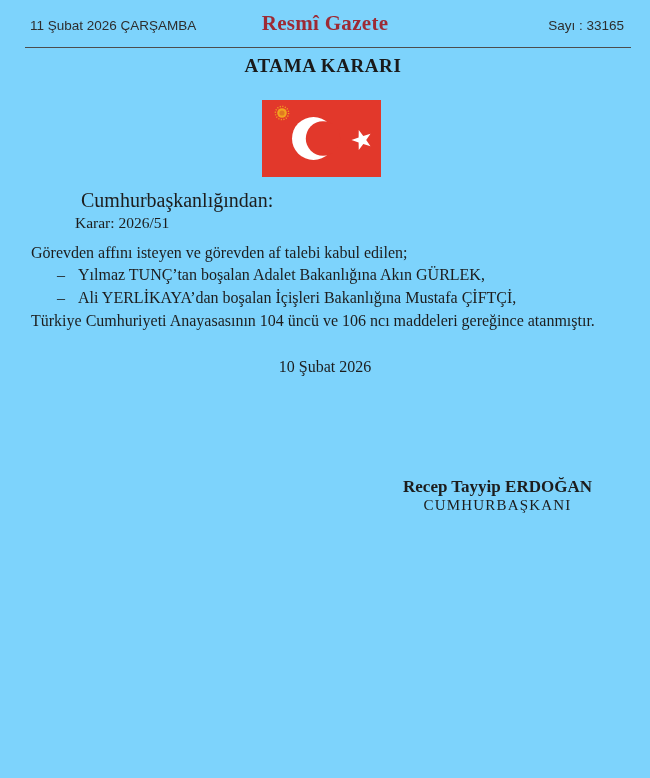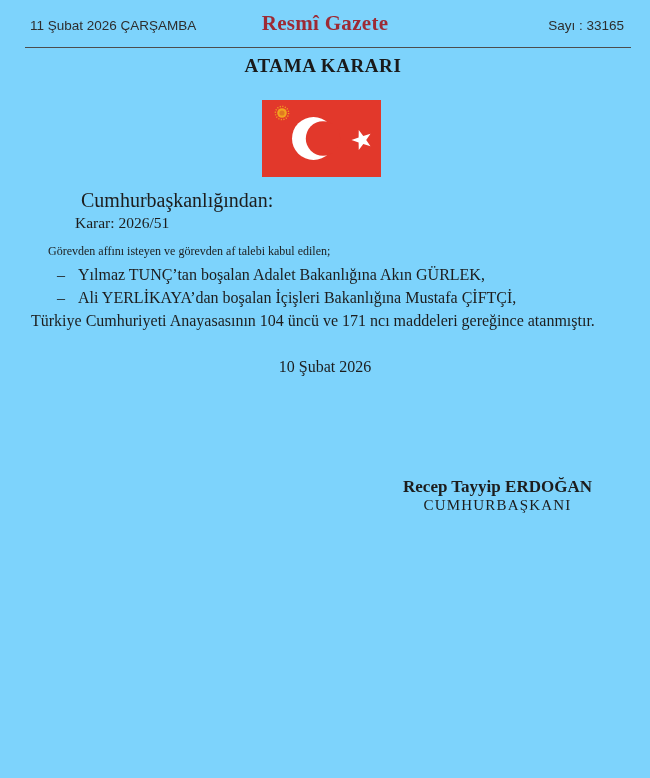--- a/index.html
+++ b/index.html
@@ -40,21 +40,21 @@
     width:119px; height:77px; line-height:0;
   }
   .issuer {
     position:absolute; left:81px; top:189px;
     font-size:20px; text-underline-offset:3px;
   }
   .decision-no {
     position:absolute; left:75px; top:214px;
     font-size:15.5px; font-weight:normal;
   }
-  .intro   { position:absolute; left:31px; top:244px; font-size:12px; white-space:nowrap;margin-left:17px; }
+  .intro   { position:absolute; left:31px; top:244px; font-size:16px; white-space:nowrap; }
   .item    { position:absolute; left:57px; font-size:16px; white-space:nowrap; }
   .item .dash { display:inline-block; width:21px; }
   .item-0  { top:266px; }
   .item-1  { top:289px; }
   .closing { position:absolute; left:31px; top:312px; font-size:16px; white-space:nowrap; }
   .decision-date {
     position:absolute; left:0; right:0; top:358px;
     text-align:center; font-size:16px;
   }
   .signature {
@@ -99,21 +99,21 @@
   <div class="intro">Görevden affını isteyen ve görevden af talebi kabul edilen;</div>
 
   <div class="item item-0">
     <span class="dash">–</span><span>Yılmaz TUNÇ’tan boşalan Adalet Bakanlığına Akın GÜRLEK,</span>
   </div>
 
   <div class="item item-1">
     <span class="dash">–</span><span>Ali YERLİKAYA’dan boşalan İçişleri Bakanlığına Mustafa ÇİFTÇİ,</span>
   </div>
 
-  <div class="closing">Türkiye Cumhuriyeti Anayasasının 104 üncü ve 171 ncı maddeleri gereğince atanmıştır.</div>
+  <div class="closing">Türkiye Cumhuriyeti Anayasasının 104 üncü ve 106 ncı maddeleri gereğince atanmıştır.</div>
 
   <div class="decision-date">10 Şubat 2026</div>
 
   <div class="signature">
     <div class="sig-name">Recep Tayyip ERDOĞAN</div>
     <div class="sig-title">CUMHURBAŞKANI</div>
   </div>
 
 </div>
 

